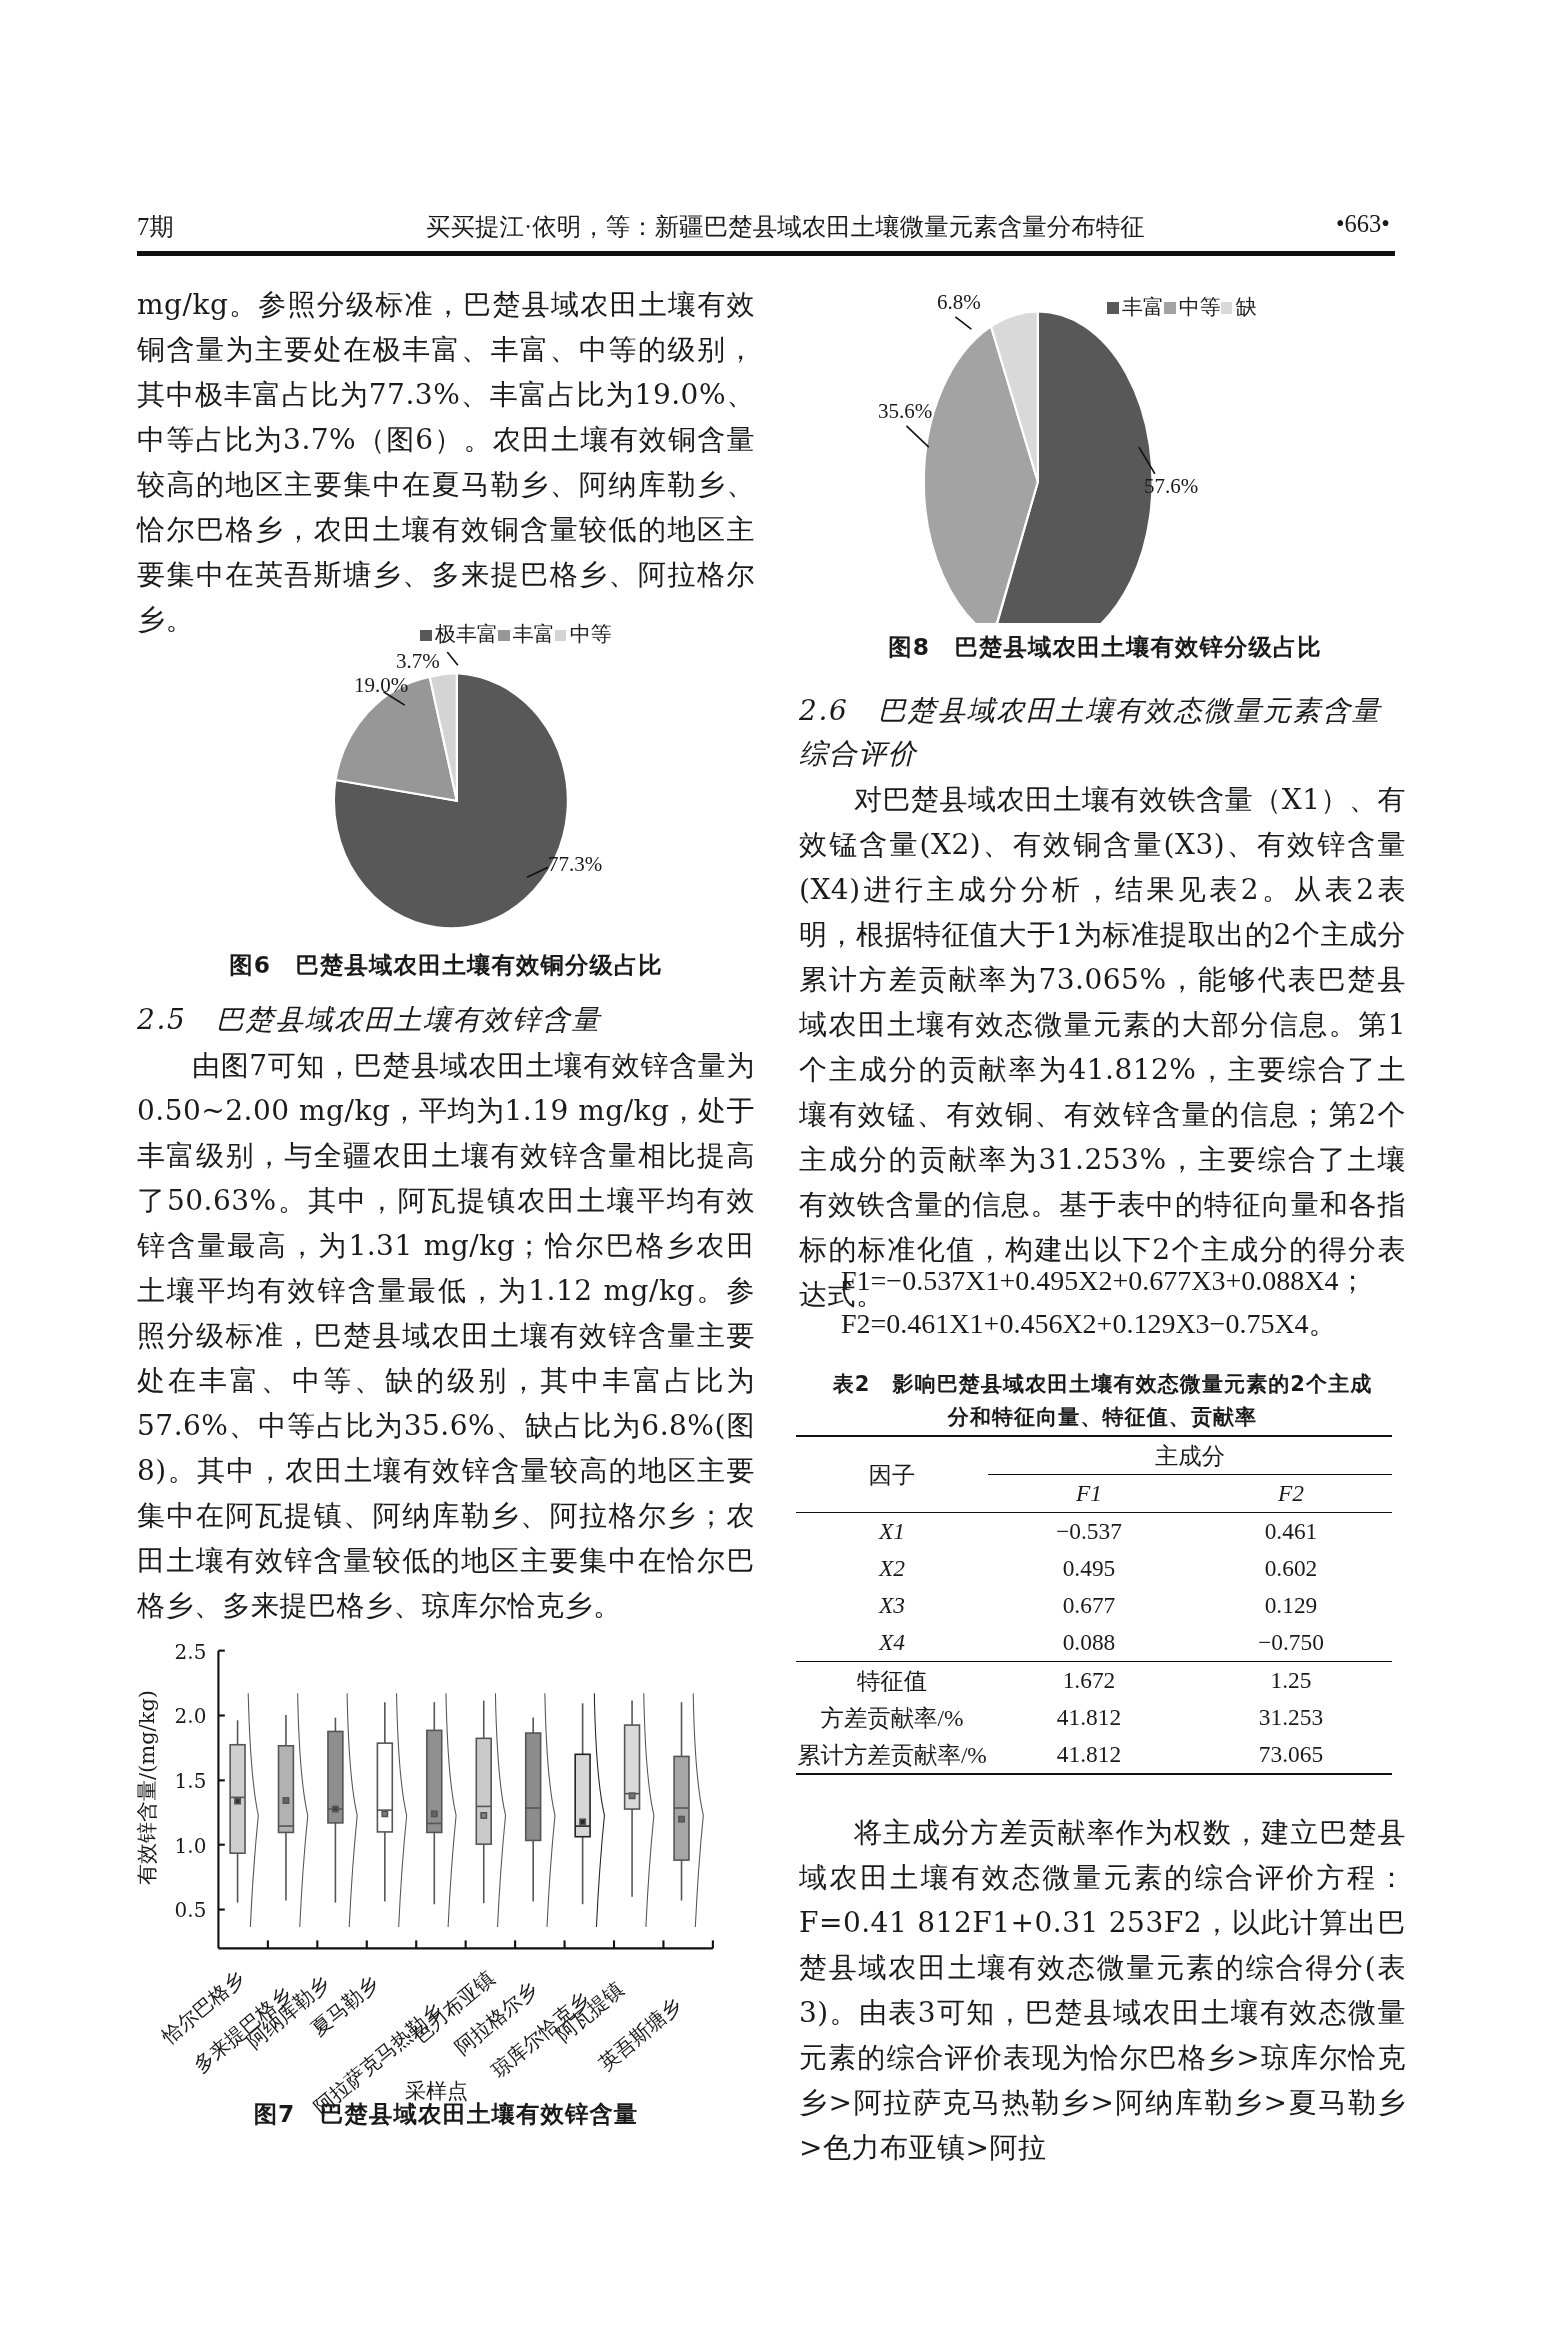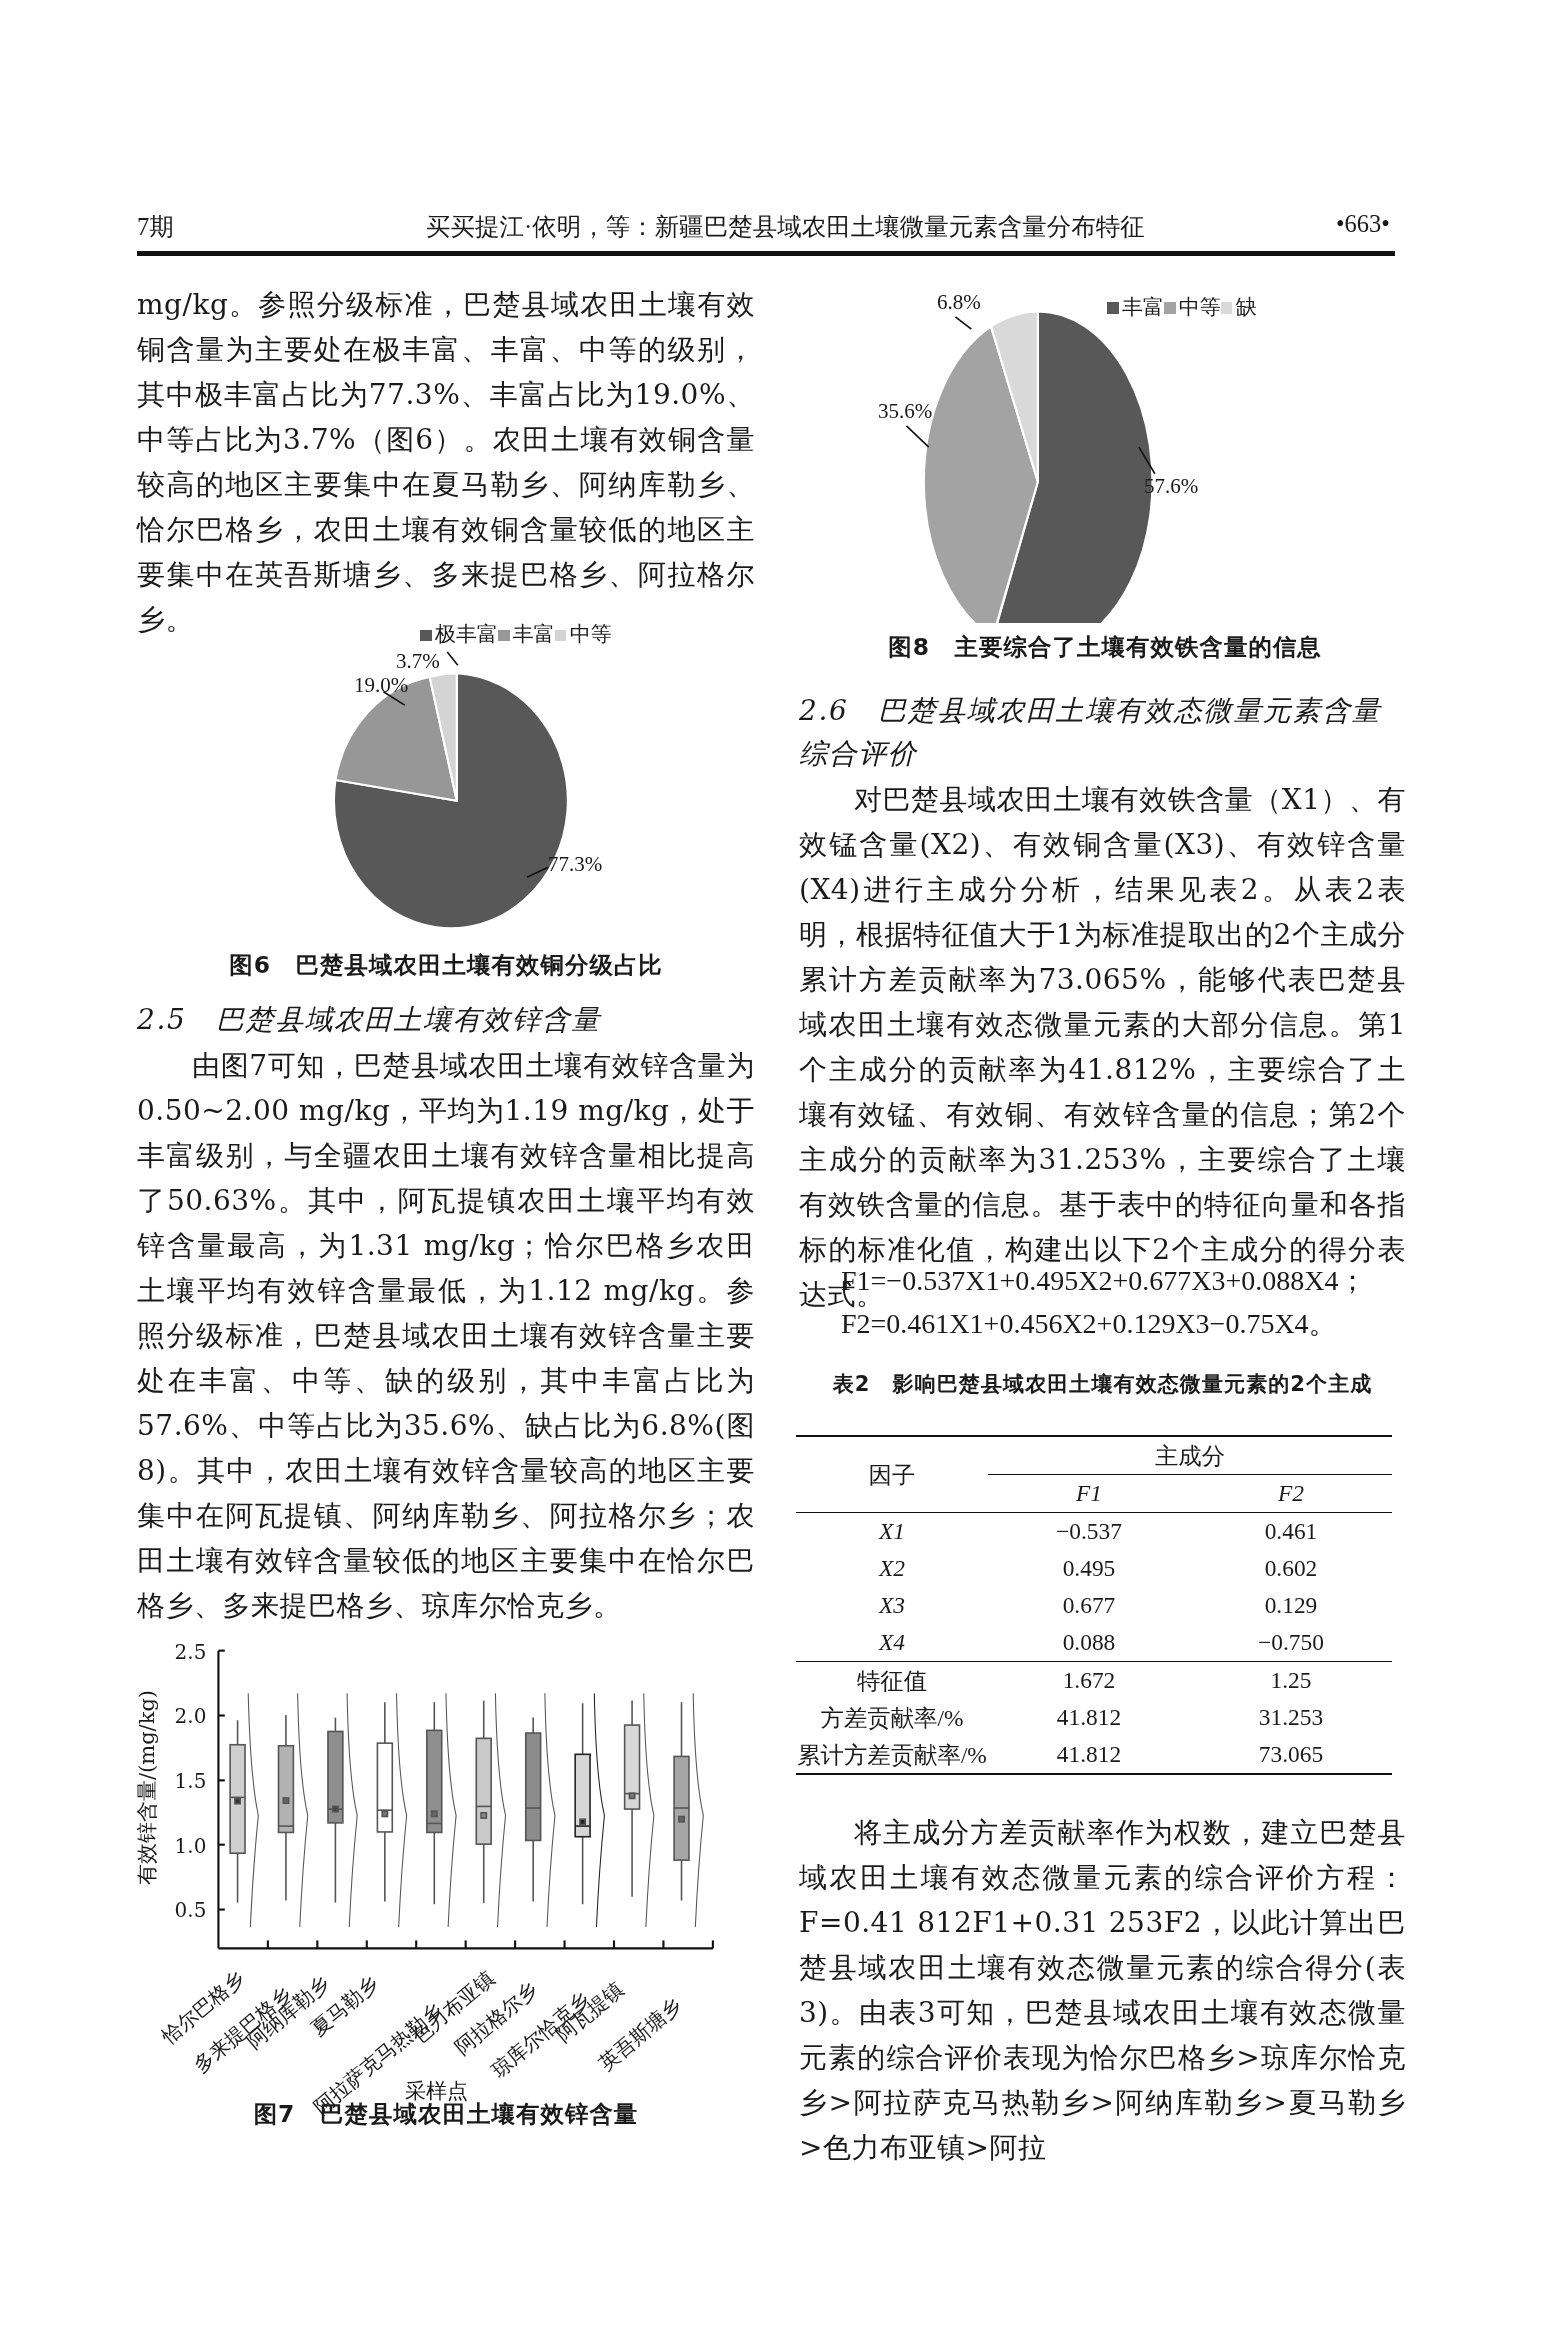--- a/index.html
+++ b/index.html
@@ -169,32 +169,33 @@
     <path d="M370,375 L285,668 A215,320 0 0,1 282,83 Z" fill="#a3a3a3" stroke="#fff" stroke-width="4"></path>
     <path d="M370,375 L282,83 A215,320 0 0,1 370,55 Z" fill="#d9d9d9" stroke="#fff" stroke-width="4"></path>
     <line x1="215" y1="65" x2="245" y2="88" stroke="#111" stroke-width="3"></line>
     <line x1="123" y1="270" x2="165" y2="310" stroke="#111" stroke-width="3"></line>
     <line x1="560" y1="310" x2="590" y2="360" stroke="#111" stroke-width="3"></line>
   </svg>
   <div class="abs plabel" style="left:96px; top:8px;">6.8%</div>
   <div class="abs plabel" style="left:37px; top:117px;">35.6%</div>
   <div class="abs plabel" style="left:303px; top:192px;">57.6%</div>
 </div>
-<div class="abs cap" style="left:799px; top:631px; width:612px;">图8　主要综合了土壤有效铁含量的信息</div>
+<div class="abs cap" style="left:799px; top:631px; width:612px;">图8　巴楚县域农田土壤有效锌分级占比</div>
 
 <div class="abs sec" style="left:799px; top:689px; width:607px;">2.6　巴楚县域农田土壤有效态微量元素含量综合评价</div>
 <div class="abs para" style="left:799px; top:777px; width:607px;">
   <p class="indent">对巴楚县域农田土壤有效铁含量（X1）、有效锰含量(X2)、有效铜含量(X3)、有效锌含量(X4)进行主成分分析，结果见表2。从表2表明，根据特征值大于1为标准提取出的2个主成分累计方差贡献率为73.065%，能够代表巴楚县域农田土壤有效态微量元素的大部分信息。第1个主成分的贡献率为41.812%，主要综合了土壤有效锰、有效铜、有效锌含量的信息；第2个主成分的贡献率为31.253%，主要综合了土壤有效铁含量的信息。基于表中的特征向量和各指标的标准化值，构建出以下2个主成分的得分表达式。</p>
 </div>
 
 <div class="abs eq" style="left:841px; top:1259px;">F1=−0.537X1+0.495X2+0.677X3+0.088X4；</div>
 <div class="abs eq" style="left:841px; top:1302px;">F2=0.461X1+0.456X2+0.129X3−0.75X4。</div>
 
 <div class="abs cap" style="left:799px; top:1368px; width:607px; font-size:21px; line-height:33px;">
   <div>表2　影响巴楚县域农田土壤有效态微量元素的2个主成</div>
+  <div>分和特征向量、特征值、贡献率</div>
 </div>
 <div class="abs" style="left:796px; top:1435px;">
   <table class="t2">
     <tbody>
         <tr style="border-top:2.7px solid #111;">
       <td rowspan="2" style="width:192px;">因子</td>
       <td colspan="2" style="border-bottom:1.1px solid #111;">主成分</td>
     </tr>
     <tr>
       <td style="font-style:italic;">F1</td>

